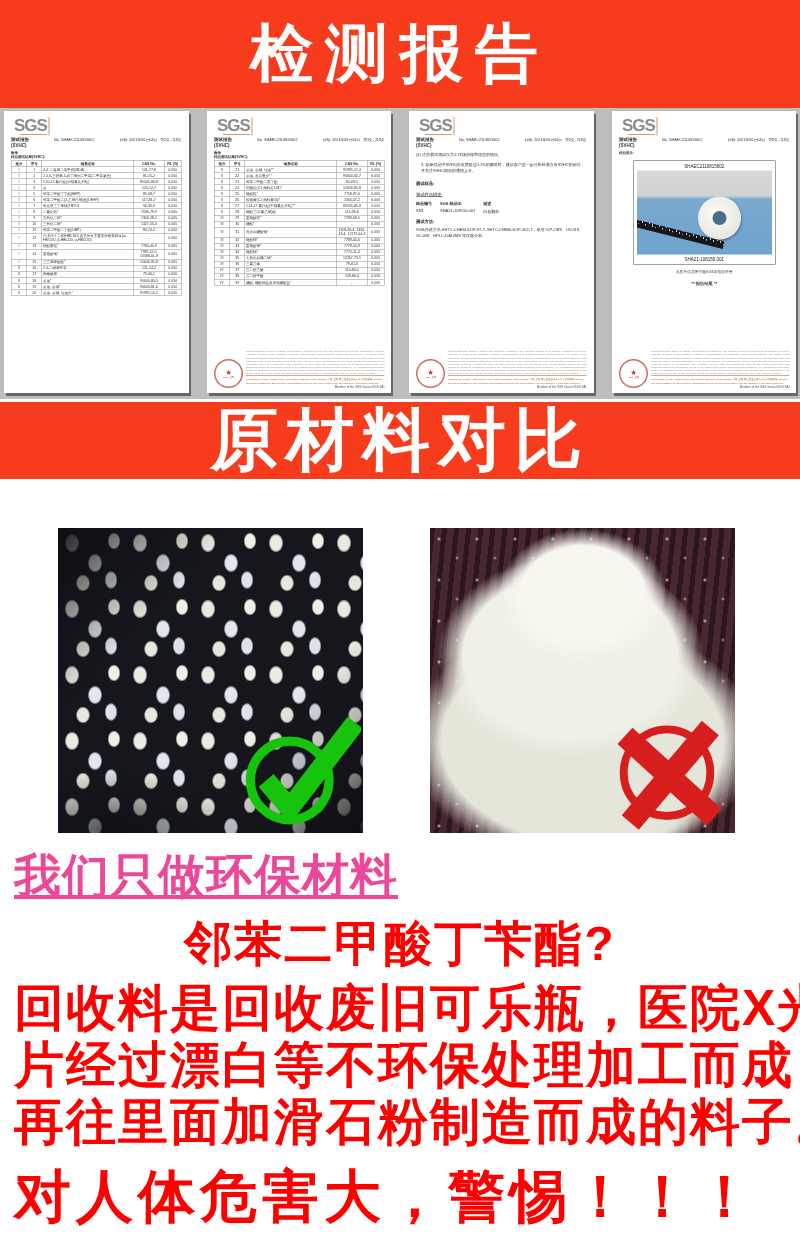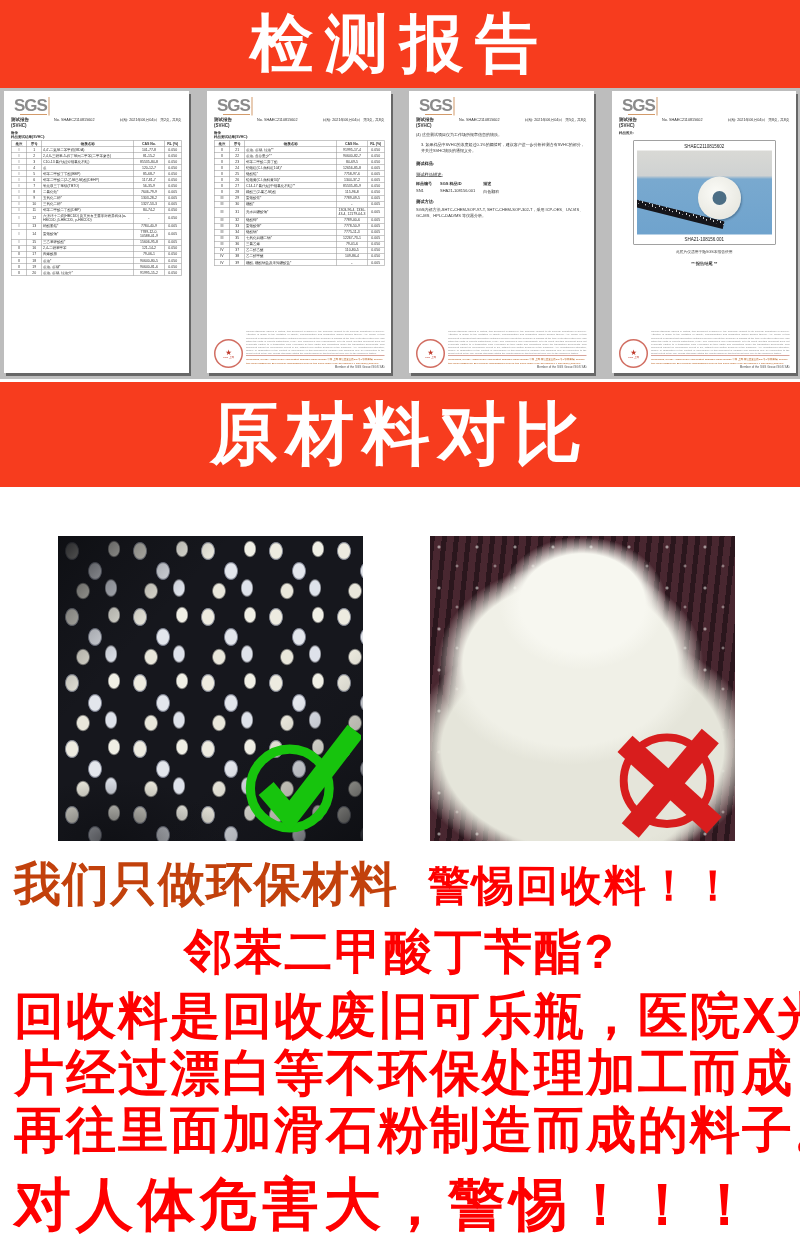--- a/index.html
+++ b/index.html
@@ -2,22 +2,22 @@
 <html><head>
 <meta charset="utf-8">
 <style>
   html,body{margin:0;padding:0;}
   body{width:800px;height:1235px;background:#ffffff;overflow:hidden;
        font-family:"Liberation Sans","DejaVu Sans",sans-serif;}
 
   
   .banner{background:#f73c1e;color:#fff;font-weight:bold;text-align:center;
           display:flex;align-items:center;justify-content:center;}
-  .banner-top{height:88px;font-size:63px;letter-spacing:12px;}
-  .banner-mid{height:105px;font-size:68px;letter-spacing:8px;margin-top:3px;}
+  .banner-top{height:108px;font-size:63px;letter-spacing:12px;}
+  .banner-mid{height:77px;font-size:68px;letter-spacing:8px;margin-top:3px;}
 
   
   .docs{height:291px;background:#bdbdbd;display:flex;gap:18px;
         padding:3px 4px 6px 4px;box-sizing:border-box;}
   .page{flex:1;background:#fff;box-shadow:2px 3px 0 rgba(45,45,45,.6);
         overflow:hidden;position:relative;}
   .pgs{width:200%;height:200%;transform:scale(.5);transform-origin:0 0;
        box-sizing:border-box;padding:8px 14px 10px 14px;display:flex;
        flex-direction:column;color:#444;}
   .sgs{font-size:34px;font-weight:bold;color:#8b8b8b;letter-spacing:-2px;
@@ -98,21 +98,21 @@
     background-size:38px 41px,38px 41px,auto;}
   .powder::before{content:"";position:absolute;inset:0;background:
       radial-gradient(ellipse 120px 95px at 50% 22%,#f7f7f0 0 52%,transparent 70%),
       radial-gradient(ellipse 185px 140px at 46% 42%,#f0f0e7 0 58%,rgba(240,240,231,0) 72%),
       radial-gradient(ellipse 235px 165px at 50% 70%,#e5e5da 0 60%,rgba(229,229,218,0) 74%),
       radial-gradient(ellipse 150px 70px at 55% 92%,#dcdcd0 0 55%,transparent 72%);}
   .mark{position:absolute;width:132px;height:126px;right:2px;bottom:0;}
 
   
   .slogan-row{display:flex;align-items:baseline;padding:10px 10px 0 14px;}
-  .slogan-black{font-size:47px;font-weight:bold;color:#c2410c;letter-spacing:1px;}
+  .slogan-black{font-size:47px;font-weight:bold;color:#ec4899;letter-spacing:1px;text-decoration:underline;}
   .slogan-red{font-size:42px;font-weight:bold;color:#fe0000;margin-left:30px;letter-spacing:2px;}
   .question{font-size:48px;font-weight:bold;color:#fe0000;text-align:center;margin-top:4px;letter-spacing:2px;}
   .para-line{font-size:50px;font-weight:bold;color:#fe0000;line-height:57px;
         padding:0 6px 0 14px;letter-spacing:2px;white-space:nowrap;}
   .para-wrap{padding-top:4px;}
   .final-line{font-size:57px;font-weight:bold;color:#fe0000;
         padding:8px 6px 0 14px;letter-spacing:5px;white-space:nowrap;}
 </style>
 </head>
 <body>
@@ -598,21 +598,20 @@
     <svg class="mark" viewBox="0 0 100 96">
       <circle cx="50" cy="50" r="33" fill="none" stroke="#d81d1d" stroke-width="6"></circle>
       <path d="M18 22 L86 84" stroke="#d81d1d" stroke-width="17"></path>
       <path d="M83 16 L22 88" stroke="#d81d1d" stroke-width="17"></path>
     </svg>
   </div>
 </div>
 
 <div class="slogan-row">
   <span class="slogan-black">我们只做环保材料</span>
-  <span class="slogan-red">警惕回收料！！</span>
 </div>
 <div class="question">邻苯二甲酸丁苄酯?</div>
 <div class="para-wrap">
   <div class="para-line">回收料是回收废旧可乐瓶，医院X光</div>
   <div class="para-line">片经过漂白等不环保处理加工而成，</div>
   <div class="para-line">再往里面加滑石粉制造而成的料子。</div>
 </div>
 <div class="final-line">对人体危害大，警惕！！！</div>
 
 </body></html>

